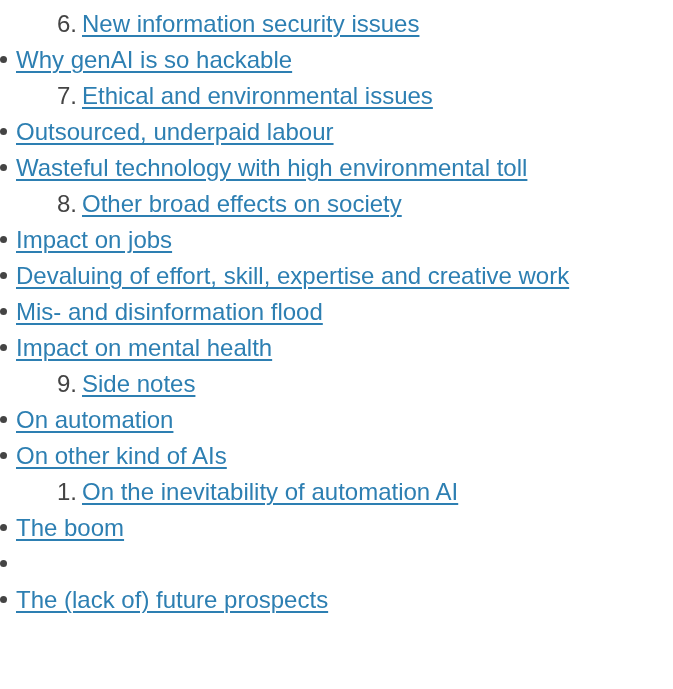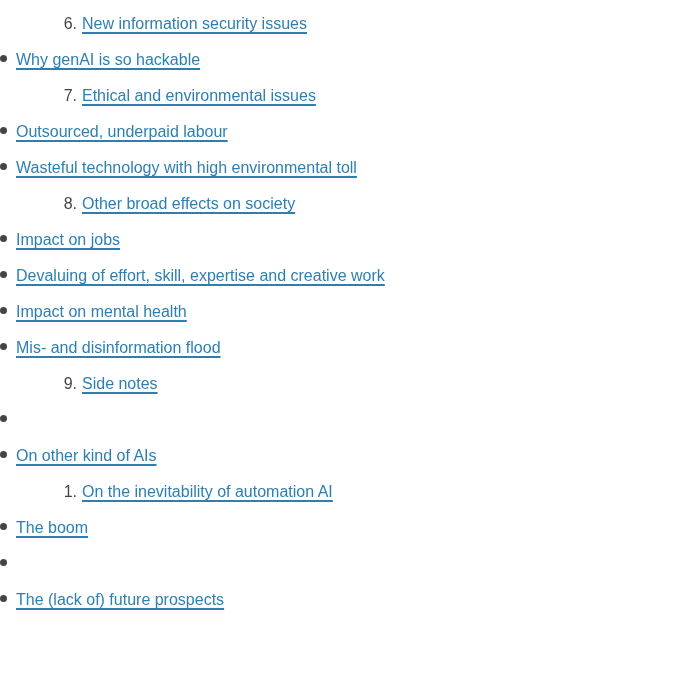--- a/index.html
+++ b/index.html
@@ -9,21 +9,21 @@
   }
   * { margin: 0; padding: 0; box-sizing: border-box; }
   html, body {
     width: 673px; height: 689px;
     background: var(--background);
     font-family: "Liberation Sans", "DejaVu Sans", sans-serif;
     overflow: hidden;
   }
   .toc {
     padding-top: 6px;
-    font-size: 16px;
+    font-size: 24px;
   }
   .row {
     height: 36px;
     line-height: 36px;
     white-space: nowrap;
   }
   .row.top { padding-left: 40px; }
   .row.sub { }
   .num {
     display: inline-block;
@@ -75,31 +75,31 @@
   <div class="row top">
     <span class="num">8.</span><a class="lnk" href="#">Other broad effects on society</a>
   </div>
   <div class="row sub">
     <span class="bullet"></span><a class="lnk" href="#">Impact on jobs</a>
   </div>
   <div class="row sub">
     <span class="bullet"></span><a class="lnk" href="#">Devaluing of effort, skill, expertise and creative work</a>
   </div>
   <div class="row sub">
-    <span class="bullet"></span><a class="lnk" href="#">Impact on mental health</a>
+    <span class="bullet"></span><a class="lnk" href="#">Mis- and disinformation flood</a>
   </div>
   <div class="row sub">
-    <span class="bullet"></span><a class="lnk" href="#">Mis- and disinformation flood</a>
+    <span class="bullet"></span><a class="lnk" href="#">Impact on mental health</a>
   </div>
 
   <div class="row top">
     <span class="num">9.</span><a class="lnk" href="#">Side notes</a>
   </div>
   <div class="row sub">
-    <span class="bullet"></span>
+    <span class="bullet"></span><a class="lnk" href="#">On automation</a>
   </div>
   <div class="row sub">
     <span class="bullet"></span><a class="lnk" href="#">On other kind of AIs</a>
   </div>
 
   <div class="row top">
     <span class="num">1.</span><a class="lnk" href="#">On the inevitability of automation AI</a>
   </div>
   <div class="row sub">
     <span class="bullet"></span><a class="lnk" href="#">The boom</a>

